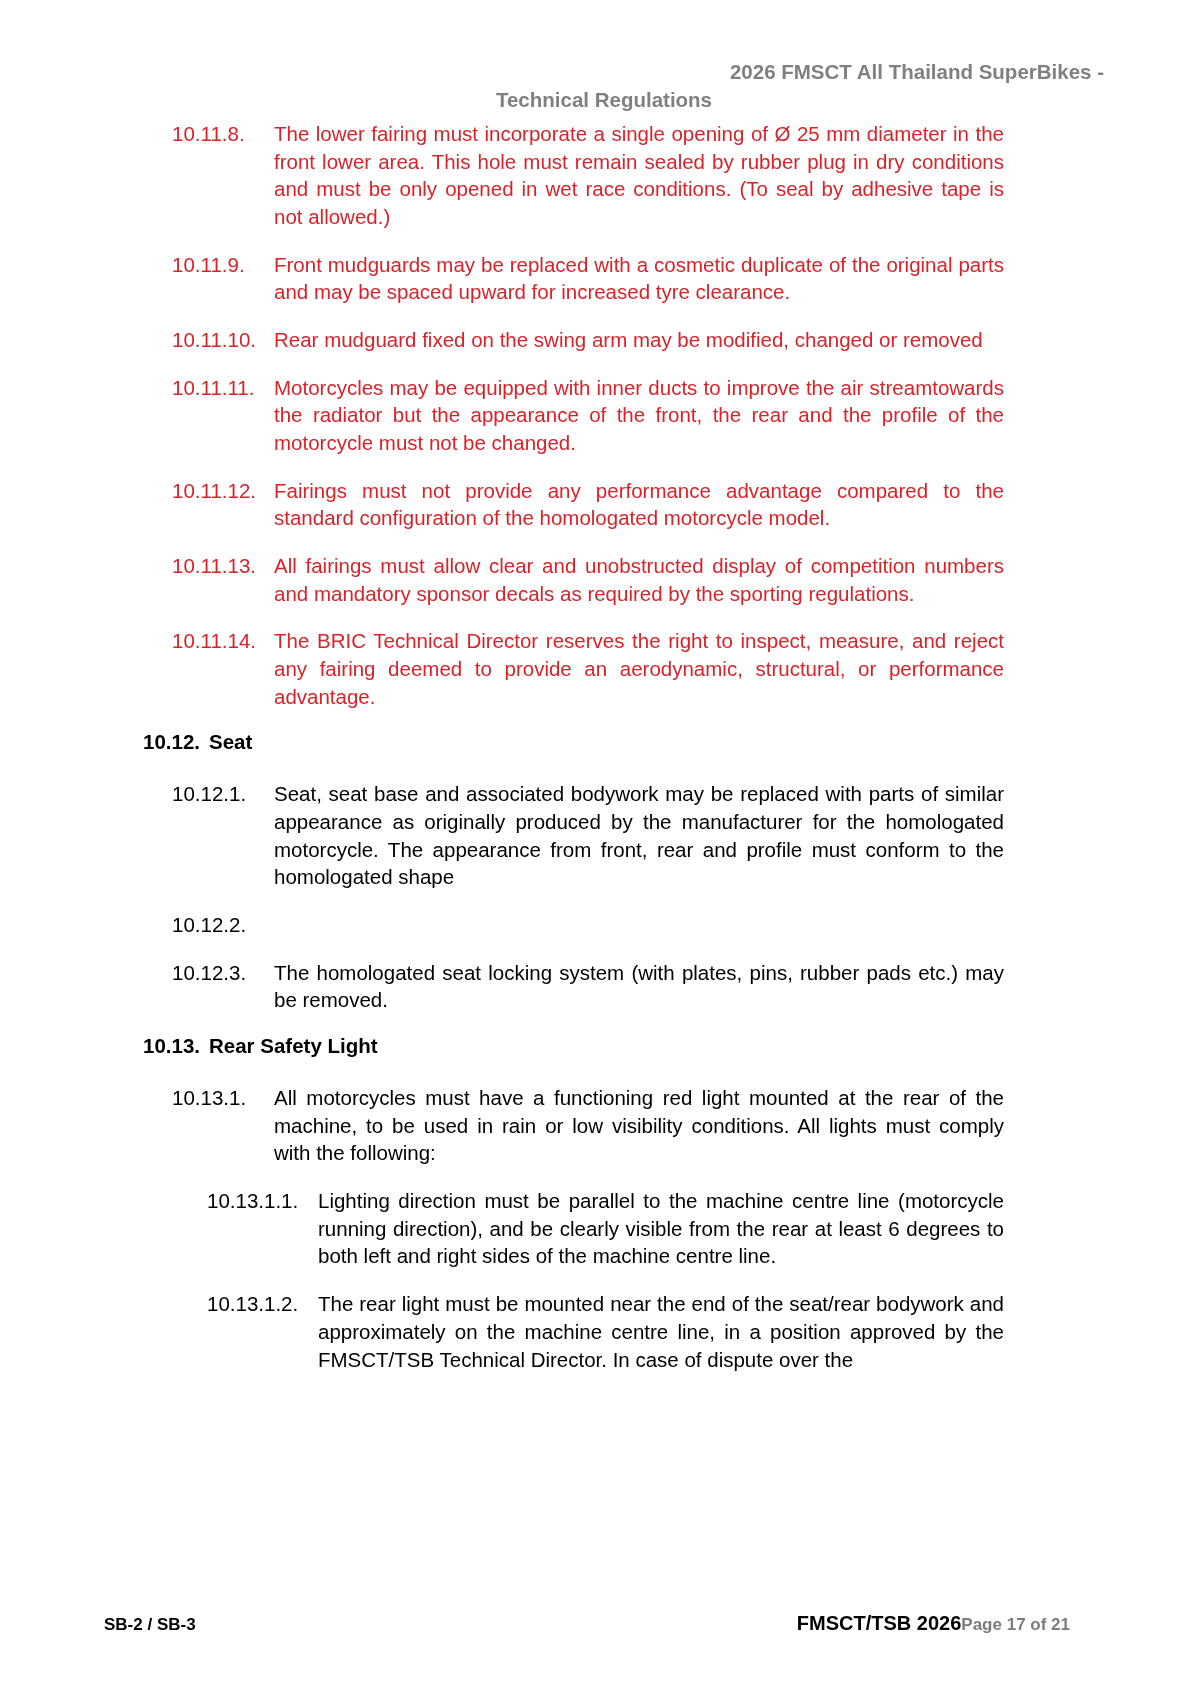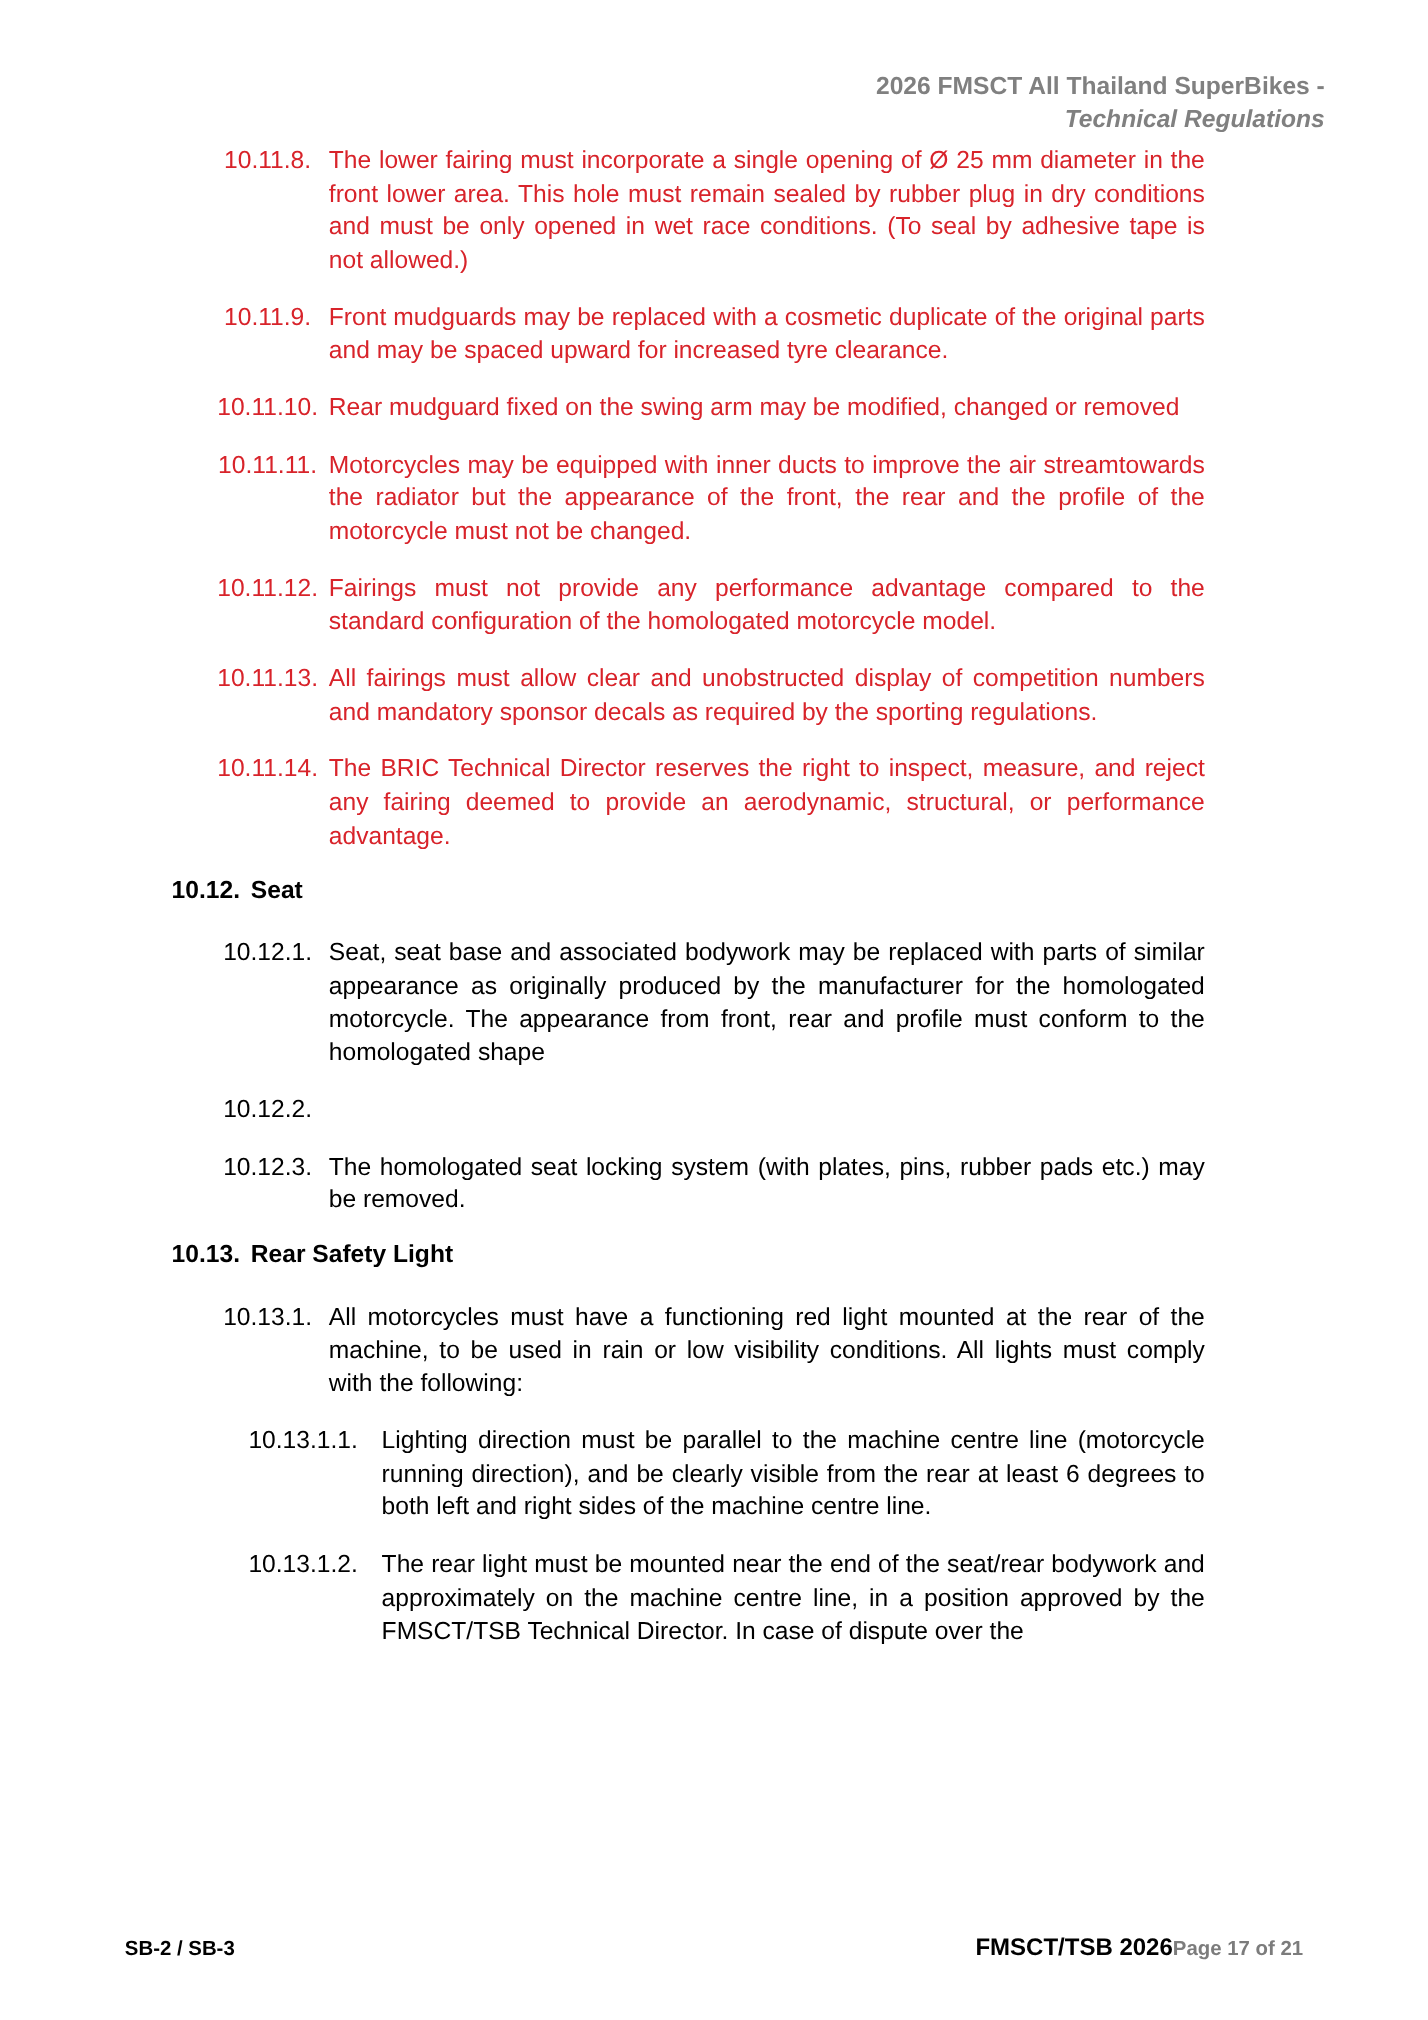--- a/index.html
+++ b/index.html
@@ -29,22 +29,21 @@
     left: 104px;
     width: 1000px;
     font-size: 20.5px;
     font-weight: bold;
     color: #808080;
     line-height: 1.38;
     text-align: right;
   }
   .header .hdr-line2 {
     display: block;
-    text-align: right;
-    font-style: italic;
+    text-align: center;
   }
 
   
   .content {
     position: absolute;
     top: 120px;
     left: 0;
     width: 1190px;
   }
 
@@ -68,21 +67,20 @@
     hyphens: none;
   }
 
   
   .lvl3 {
     padding-left: 172px;
     padding-right: 186px;
   }
   .lvl3 .num {
     width: 102px;
-    text-align: center;
   }
   .lvl3 .txt {
     padding-left: 0px;
   }
 
   
   .lvl4 {
     padding-left: 207px;
     padding-right: 186px;
   }
@@ -109,21 +107,21 @@
   }
   .heading .hlabel {
     display: inline;
     padding-left: 9px;
   }
 
   
   .footer {
     position: absolute;
     left: 104px;
-    right: 104px;
+    right: 120px;
     bottom: 48px;
     display: flex;
     align-items: baseline;
     justify-content: space-between;
     font-size: 17px;
     font-weight: bold;
   }
   .footer .f-left {
     color: #000000;
     flex: 0 0 auto;

